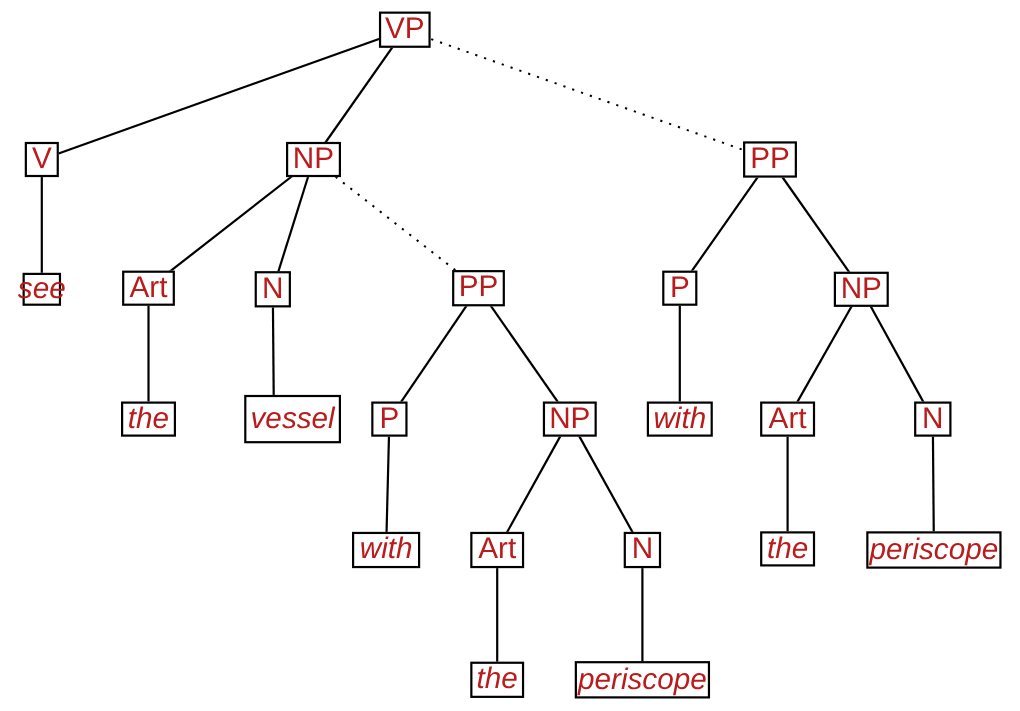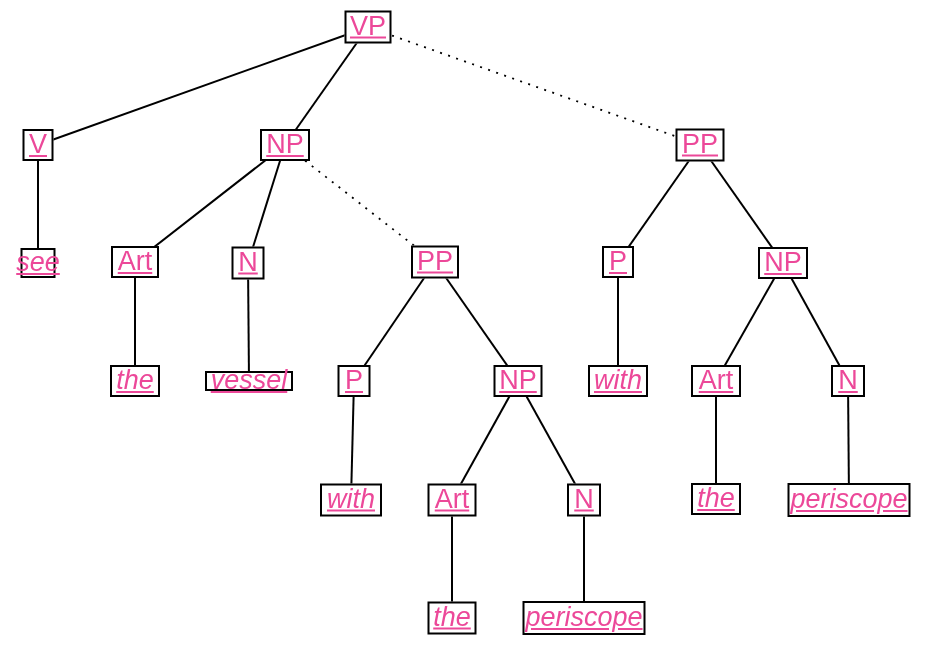--- a/index.html
+++ b/index.html
@@ -20,30 +20,29 @@
     left: 0;
     top: 0;
     width: 927px;
     height: 646px;
   }
   .node {
     position: absolute;
     box-sizing: border-box;
     background: #ffffff;
     border: 2px solid #000000;
-    color: #ec4899;
+    color: #b91c1c;
     display: flex;
     align-items: center;
     justify-content: center;
     font-size: 27px;
     line-height: 1;
     white-space: nowrap;
     transform: translate(-50%, -50%);
     padding-bottom: 2px;
-    text-decoration: underline;
   }
   .node.word {
     font-style: italic;
   }
 </style>
 </head>
 <body>
 
 <div class="canvas">
   <svg class="edge-layer" id="edge-layer" width="927" height="646" viewBox="0 0 927 646" xmlns="http://www.w3.org/2000/svg">
@@ -76,21 +75,21 @@
       <div class="node" style="left: 38px; top: 145px; width: 31px; height: 32px;">V</div>
       <div class="node" style="left: 285px; top: 145px; width: 50px; height: 32px;">NP</div>
       <div class="node" style="left: 700px; top: 145px; width: 49px; height: 33px;">PP</div>
       <div class="node word" style="left: 38px; top: 263px; width: 35px; height: 30px;">see</div>
       <div class="node" style="left: 135px; top: 262px; width: 48px; height: 32px;">Art</div>
       <div class="node" style="left: 248px; top: 263px; width: 33px; height: 33px;">N</div>
       <div class="node" style="left: 435px; top: 262px; width: 48px; height: 33px;">PP</div>
       <div class="node" style="left: 618px; top: 262px; width: 32px; height: 32px;">P</div>
       <div class="node" style="left: 783px; top: 263px; width: 50px; height: 32px;">NP</div>
       <div class="node word" style="left: 135px; top: 381px; width: 50px; height: 32px;">the</div>
-      <div class="node word" style="left: 249px; top: 381px; width: 88px; height: 20px;">vessel</div>
+      <div class="node word" style="left: 266px; top: 381px; width: 88px; height: 44px;">vessel</div>
       <div class="node" style="left: 354px; top: 381px; width: 33px; height: 32px;">P</div>
       <div class="node" style="left: 518px; top: 381px; width: 49px; height: 32px;">NP</div>
       <div class="node word" style="left: 618px; top: 381px; width: 60px; height: 32px;">with</div>
       <div class="node" style="left: 716px; top: 381px; width: 50px; height: 32px;">Art</div>
       <div class="node" style="left: 848px; top: 381px; width: 34px; height: 32px;">N</div>
       <div class="node word" style="left: 351px; top: 500px; width: 62px; height: 33px;">with</div>
       <div class="node" style="left: 452px; top: 500px; width: 49px; height: 33px;">Art</div>
       <div class="node" style="left: 584px; top: 500px; width: 34px; height: 33px;">N</div>
       <div class="node word" style="left: 716px; top: 499px; width: 50px; height: 32px;">the</div>
       <div class="node word" style="left: 849px; top: 500px; width: 123px; height: 34px;">periscope</div>

